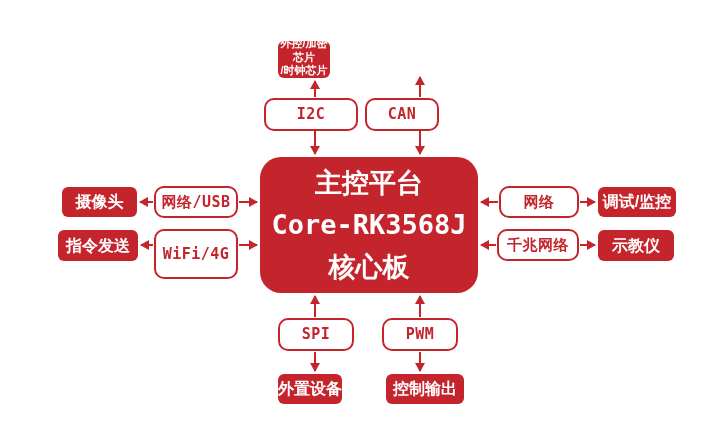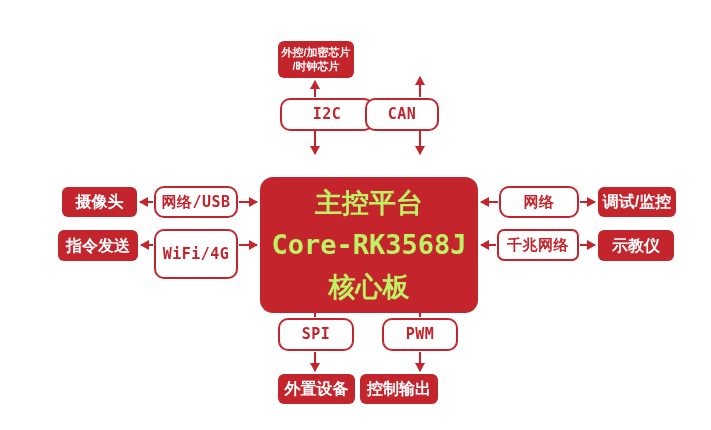--- a/index.html
+++ b/index.html
@@ -41,46 +41,45 @@
     background: #ffffff;
     border: 2px solid var(--accent);
     color: var(--accent);
     border-radius: 10px;
     font-size: 15px;
     font-family: "DejaVu Sans Mono", "Liberation Sans", monospace, sans-serif;
     letter-spacing: 0.5px;
   }
   .central-box {
     background: var(--accent);
-    color: #bef264;
-    border-radius: 13px;
+    color: #ffffff;
+    border-radius: 21px;
     font-size: 27px;
     line-height: 1.55;
     font-family: "DejaVu Sans Mono", "Liberation Sans", monospace, sans-serif;
-    margin-top: 20px;
   }
   .small-two-line { font-size: 11px; line-height: 1.25; }
   
-  .pos-dev-topleft   { left: 278px; top: 41px;  width: 76px;  height: 37px; }
+  .pos-dev-topleft   { left: 278px; top: 41px;  width: 52px;  height: 37px; justify-content: flex-end; }
   .pos-dev-topright  { left: 382px; top: 43px;  width: 76px;  height: 31px; }
-  .pos-if-i2c        { left: 280px; top: 98px;  width: 94px;  height: 33px; }
+  .pos-if-i2c        { left: 264px; top: 98px;  width: 94px;  height: 33px; }
   .pos-if-can        { left: 365px; top: 98px;  width: 74px;  height: 33px; }
   .pos-central       { left: 260px; top: 157px; width: 218px; height: 136px; }
   .pos-dev-camera    { left: 62px;  top: 187px; width: 75px;  height: 30px; }
   .pos-if-netusb     { left: 154px; top: 186px; width: 84px;  height: 32px; }
   .pos-dev-command   { left: 58px;  top: 230px; width: 80px;  height: 31px; }
   .pos-if-wifi       { left: 154px; top: 229px; width: 84px;  height: 50px; }
   .pos-if-network    { left: 499px; top: 186px; width: 80px;  height: 32px; }
   .pos-dev-debug     { left: 598px; top: 187px; width: 78px;  height: 30px; }
-  .pos-if-gigabit    { left: 497px; top: 229px; width: 82px;  height: 32px; border-radius: 7px; }
+  .pos-if-gigabit    { left: 497px; top: 229px; width: 82px;  height: 32px; }
   .pos-dev-teach     { left: 598px; top: 230px; width: 76px;  height: 31px; }
   .pos-if-spi        { left: 278px; top: 318px; width: 76px;  height: 33px; }
   .pos-if-pwm        { left: 382px; top: 318px; width: 76px;  height: 33px; }
-  .pos-dev-external  { left: 278px; top: 374px; width: 77px;  height: 30px; }
-  .pos-dev-control   { left: 360px; top: 374px; width: 78px;  height: 30px; }
+  .pos-dev-external  { left: 278px; top: 374px; width: 64px;  height: 30px; }
+  .pos-dev-control   { left: 386px; top: 374px; width: 78px;  height: 30px; }
 </style>
 </head>
 <body>
 
 <div class="stage">
 
   <svg class="arrows" viewBox="0 0 711 430" xmlns="http://www.w3.org/2000/svg">
     <defs>
       <marker id="ah" markerUnits="userSpaceOnUse" markerWidth="12" markerHeight="12" refX="8" refY="5" orient="auto">
         <path d="M0,0 L9,5 L0,10 Z"></path>

